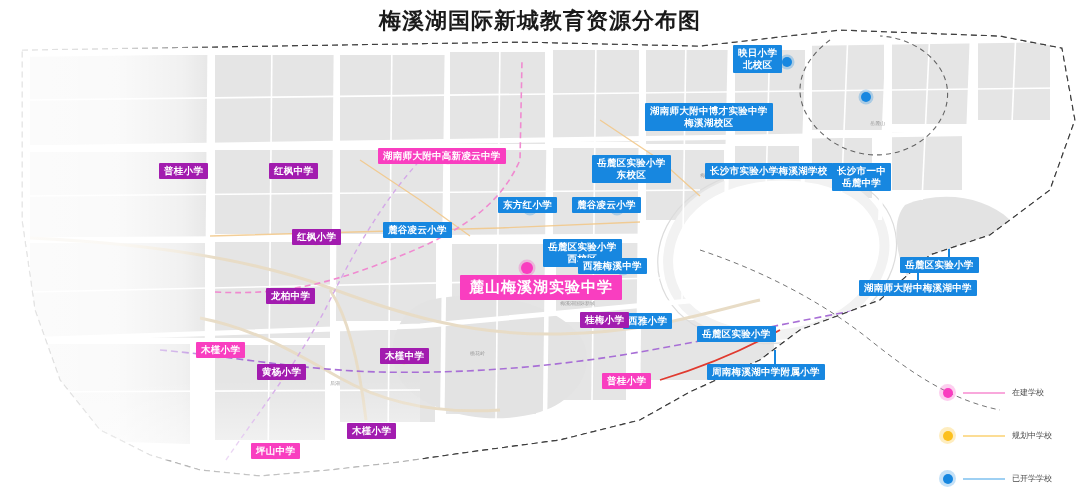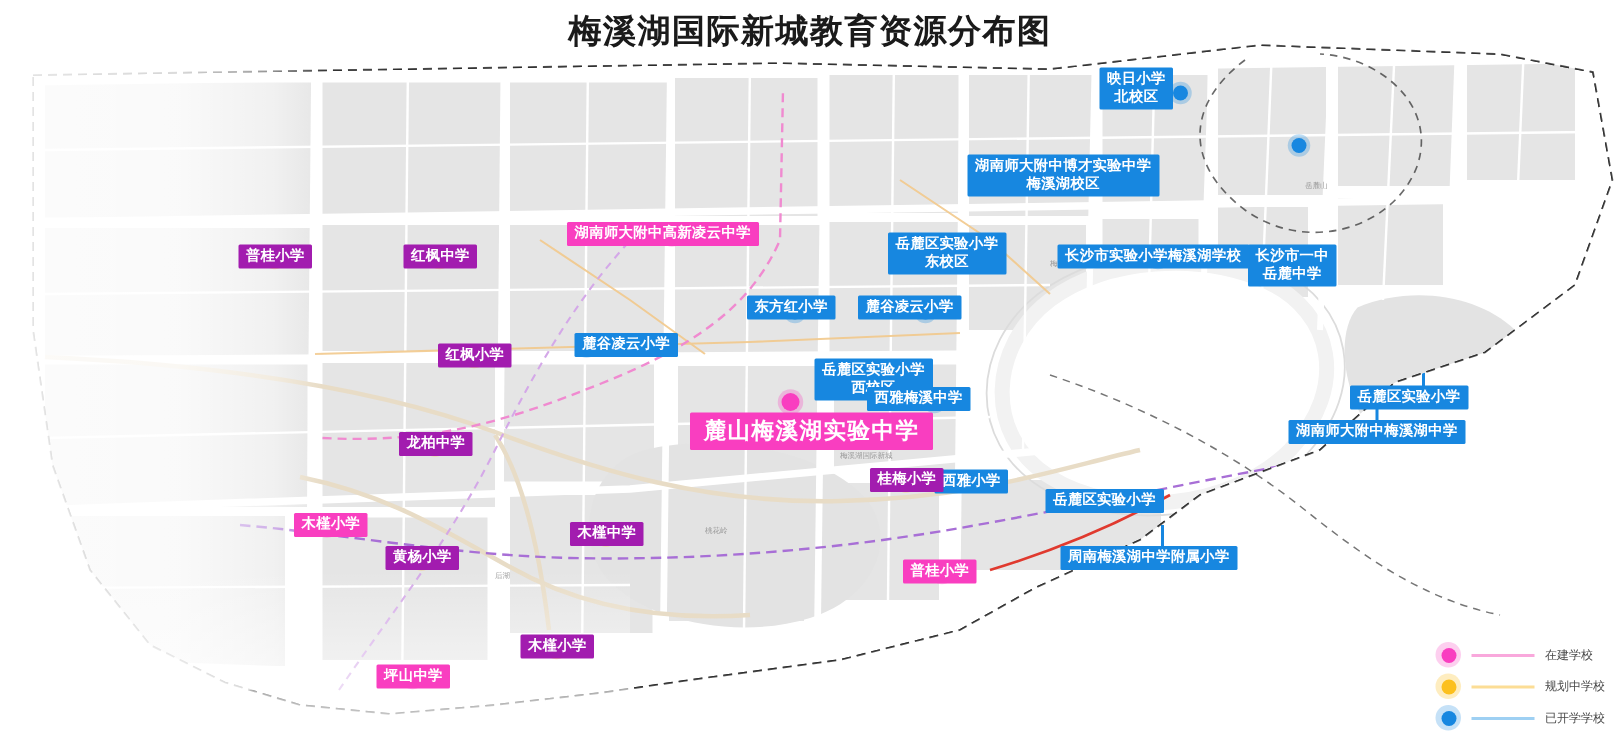--- a/index.html
+++ b/index.html
@@ -56,22 +56,22 @@
   .d-blue{background:#1787e0;box-shadow:0 0 0 2.5px rgba(23,135,224,.28);}
   .d-yellow{background:#fcc01e;box-shadow:0 0 0 2.5px rgba(252,192,30,.30);}
   .d-pink{background:#f93ec0;box-shadow:0 0 0 2.5px rgba(249,62,192,.28);}
 
   .ln-blue{background:#1787e0;}
   .ln-yellow{background:#fcc01e;}
   .ln-pink{background:#f93ec0;}
 
   
   #legend{
-    position:absolute;right:10px;bottom:14px;z-index:70;
-    display:flex;flex-direction:column;gap:4px;
+    position:absolute;right:28px;bottom:14px;z-index:70;
+    display:flex;flex-direction:column;gap:26px;
   }
   .leg-row{display:flex;align-items:center;gap:7px;}
   .leg-dot{width:17px;height:17px;border-radius:50%;flex:0 0 auto;position:relative;}
   .leg-dot::after{
     content:"";position:absolute;inset:3.5px;border-radius:50%;
   }
   .leg-dot.pink{background:rgba(249,62,192,.25);}
   .leg-dot.pink::after{background:#f93ec0;}
   .leg-dot.yellow{background:rgba(252,192,30,.28);}
   .leg-dot.yellow::after{background:#fcc01e;}

